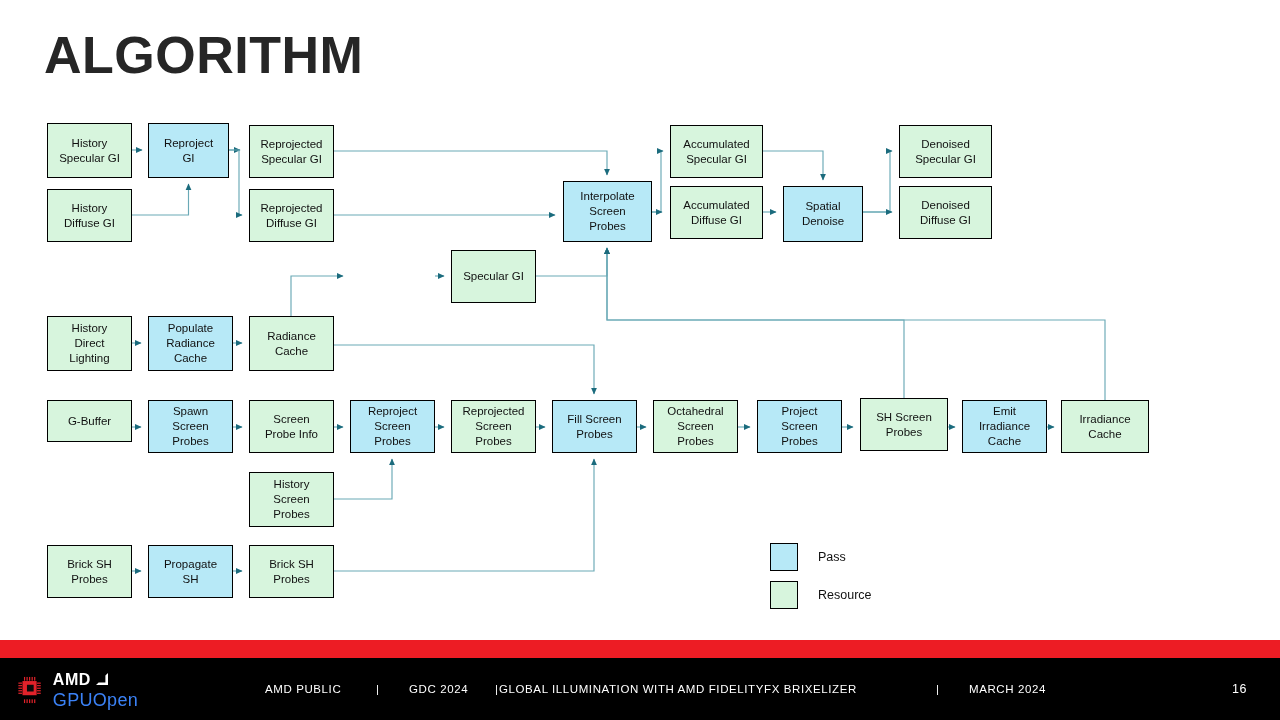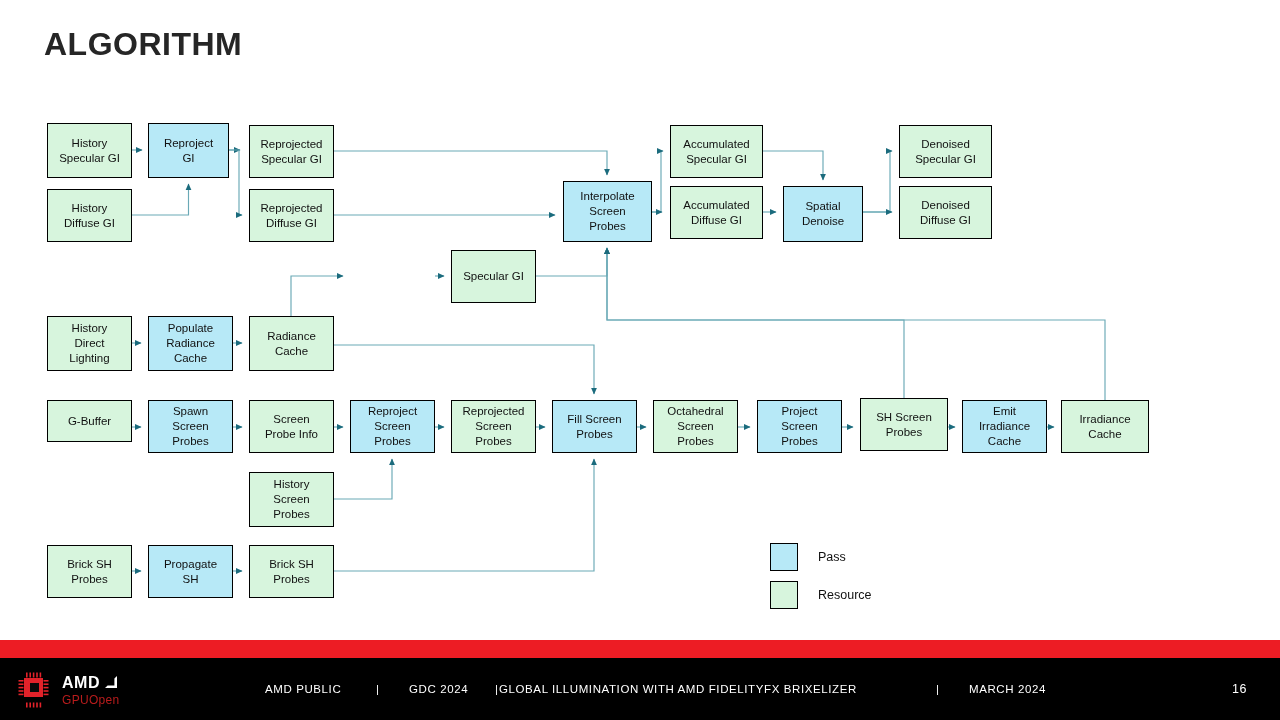--- a/index.html
+++ b/index.html
@@ -8,21 +8,21 @@
     background:#ffffff;
     font-family:"Liberation Sans", sans-serif;
     overflow:hidden;
     position:relative;
   }
   #slide{position:absolute;left:0;top:0;width:1280px;height:720px;}
 
   
   #page-title{
     position:absolute;left:44px;top:27px;
-    font-size:32px;font-weight:bold;letter-spacing:0.5px;
+    font-size:52px;font-weight:bold;letter-spacing:0.5px;
     color:#262626;line-height:1.1;
   }
 
   
   #diagram{position:absolute;left:0;top:0;width:1280px;height:640px;}
   #edges{position:absolute;left:0;top:0;width:1280px;height:640px;}
 
   .node{
     position:absolute;
     box-sizing:border-box;
@@ -51,21 +51,21 @@
   .legend-label{font-size:12.5px;color:#111;}
 
   
   #footer-rule{position:absolute;left:0;top:640px;width:1280px;height:18px;background:#ed1c24;}
   #footer{position:absolute;left:0;top:658px;width:1280px;height:62px;background:#000000;}
 
   #logo{position:absolute;left:18px;top:668px;width:120px;height:44px;display:flex;align-items:center;}
   #chip{position:relative;width:36px;height:36px;margin-right:8px;}
   #logo-text{display:flex;flex-direction:column;justify-content:center;}
   #logo-amd{display:flex;align-items:center;color:#ffffff;font-size:16px;font-weight:bold;letter-spacing:0.5px;line-height:1;}
-  #logo-gpuopen{color:#b91c1c;font-size:12px;letter-spacing:0.3px;line-height:1;margin-top:3px;}
+  #logo-gpuopen{color:#3b82f6;font-size:18px;letter-spacing:0.3px;line-height:1;margin-top:3px;}
 
   #footer-center{
     position:absolute;left:0;top:658px;width:1280px;height:62px;
     display:flex;align-items:center;
     color:#ffffff;font-size:11.5px;letter-spacing:0.6px;
   }
   .fc-item{position:absolute;white-space:nowrap;}
   #fc-public{left:265px;}
   #fc-sep1{left:376px;}
   #fc-gdc{left:409px;}

